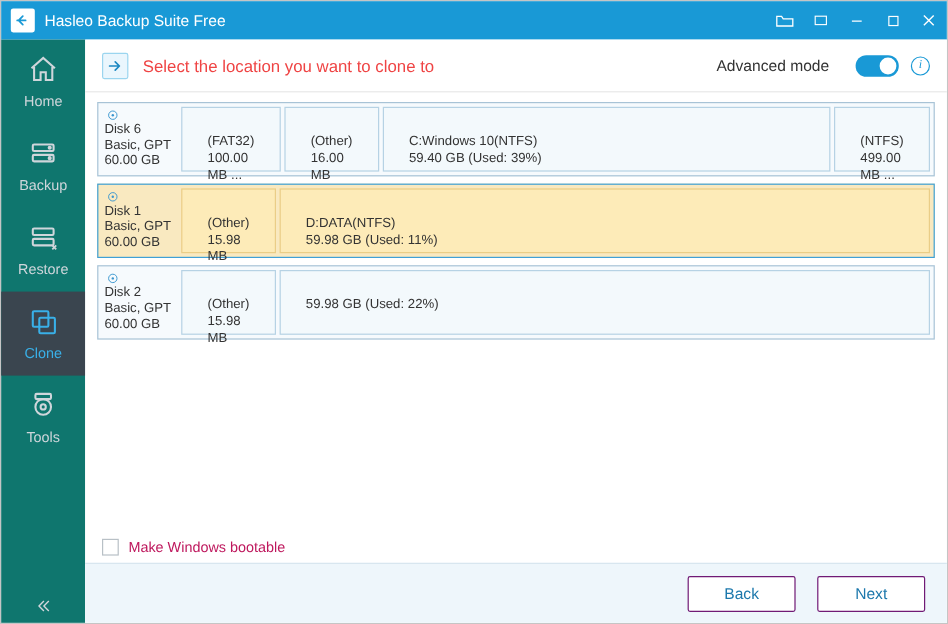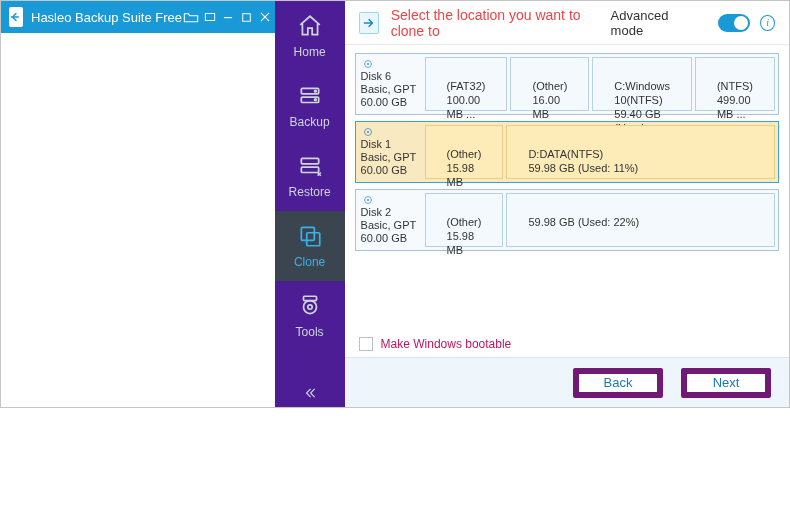--- a/index.html
+++ b/index.html
@@ -1,28 +1,28 @@
 <!DOCTYPE html>
 <html><head>
 <meta charset="utf-8">
 <style>
   *{box-sizing:border-box;margin:0;padding:0;font-family:"Segoe UI",Tahoma,sans-serif;}
   html,body{width:790px;height:520px;overflow:hidden;}
-  .window{width:790px;height:408px;background:#fff;display:flex;flex-direction:row;border:1px solid #c5c5c5;}
+  .window{width:790px;height:520px;background:#fff;display:flex;flex-direction:column;border:1px solid #c5c5c5;}
   
   .titlebar{height:32px;background:#1999d6;display:flex;align-items:center;color:#fff;font-size:13px;}
   .titlebar .app-icon{width:20px;height:20px;margin:0 8px 0 8px;display:flex;align-items:center;justify-content:center;background:#fff;border-radius:2px;color:#1999d6;font-weight:bold;font-size:11px;}
   .titlebar .title{flex:0 0 auto;}
   .titlebar .spacer{flex:1;}
   .titlebar .tbtn{width:30px;height:32px;display:flex;align-items:center;justify-content:center;cursor:pointer;}
   .titlebar svg{stroke:#fff;fill:none;}
   
   .body{flex:1;display:flex;min-height:0;}
   
-  .sidebar{width:70px;background:#4c1d95;display:flex;flex-direction:column;align-items:stretch;color:#cfd6db;}
+  .sidebar{width:70px;background:#0f766e;display:flex;flex-direction:column;align-items:stretch;color:#cfd6db;}
   .sitem{height:70px;display:flex;flex-direction:column;align-items:center;justify-content:center;gap:6px;font-size:12px;cursor:pointer;}
   .sitem.active{background:#3a454f;color:#39b0e8;}
   .sitem svg{stroke:#cfd6db;fill:none;stroke-width:1.6;}
   .sitem.active svg{stroke:#39b0e8;}
   .sidebar .flexspacer{flex:1;}
   .sidebar .collapse{height:28px;display:flex;align-items:center;justify-content:center;cursor:pointer;}
   
   .main{flex:1;display:flex;flex-direction:column;min-width:0;background:#fff;}
   .header{height:44px;display:flex;align-items:center;padding:0 14px;border-bottom:1px solid #e8e8e8;}
   .header .hicon{width:22px;height:22px;display:flex;align-items:center;justify-content:center;background:#eaf6fd;border:1px solid #9bd5ef;border-radius:2px;margin-right:12px;color:#1c88c2;}
@@ -44,21 +44,21 @@
   .diskrow.selected .part .bar{background:#d0b470;}
   .part .bar .used{position:absolute;top:0;left:0;bottom:0;background:#3a96cf;}
   .part .labels{padding:1px 5px 2px 5px;font-size:11px;color:#333;line-height:14px;}
   .part .labels .pl2{font-size:11px;}
   
   .checkrow{padding:8px 14px 6px 14px;display:flex;align-items:center;gap:8px;}
   .chk{width:14px;height:14px;border:1px solid #b8c0c6;background:#fff;cursor:pointer;}
   .checkrow .lbl{font-size:12px;color:#be185d;}
   
   .footer{height:50px;background:#eef6fb;border-top:1px solid #d8e6ef;display:flex;align-items:center;justify-content:flex-end;padding:0 18px;gap:18px;}
-  .btn{min-width:90px;height:30px;border:6px solid #701a75;background:#fff;color:#1c78ac;font-size:13px;display:flex;align-items:center;justify-content:center;cursor:pointer;border-radius:2px;}
+  .btn{min-width:90px;height:30px;border:1px solid #701a75;background:#fff;color:#1c78ac;font-size:13px;display:flex;align-items:center;justify-content:center;cursor:pointer;border-radius:2px;}
 </style>
 </head>
 <body>
 
 <div class="window">
 
   <div class="titlebar">
     <div class="app-icon">
       <svg width="14" height="14" viewBox="0 0 24 24">
           <path d="M4 12h12M12 6l-6 6 6 6" stroke="#1999d6" stroke-width="2.5" fill="none" stroke-linecap="round" stroke-linejoin="round"></path>

